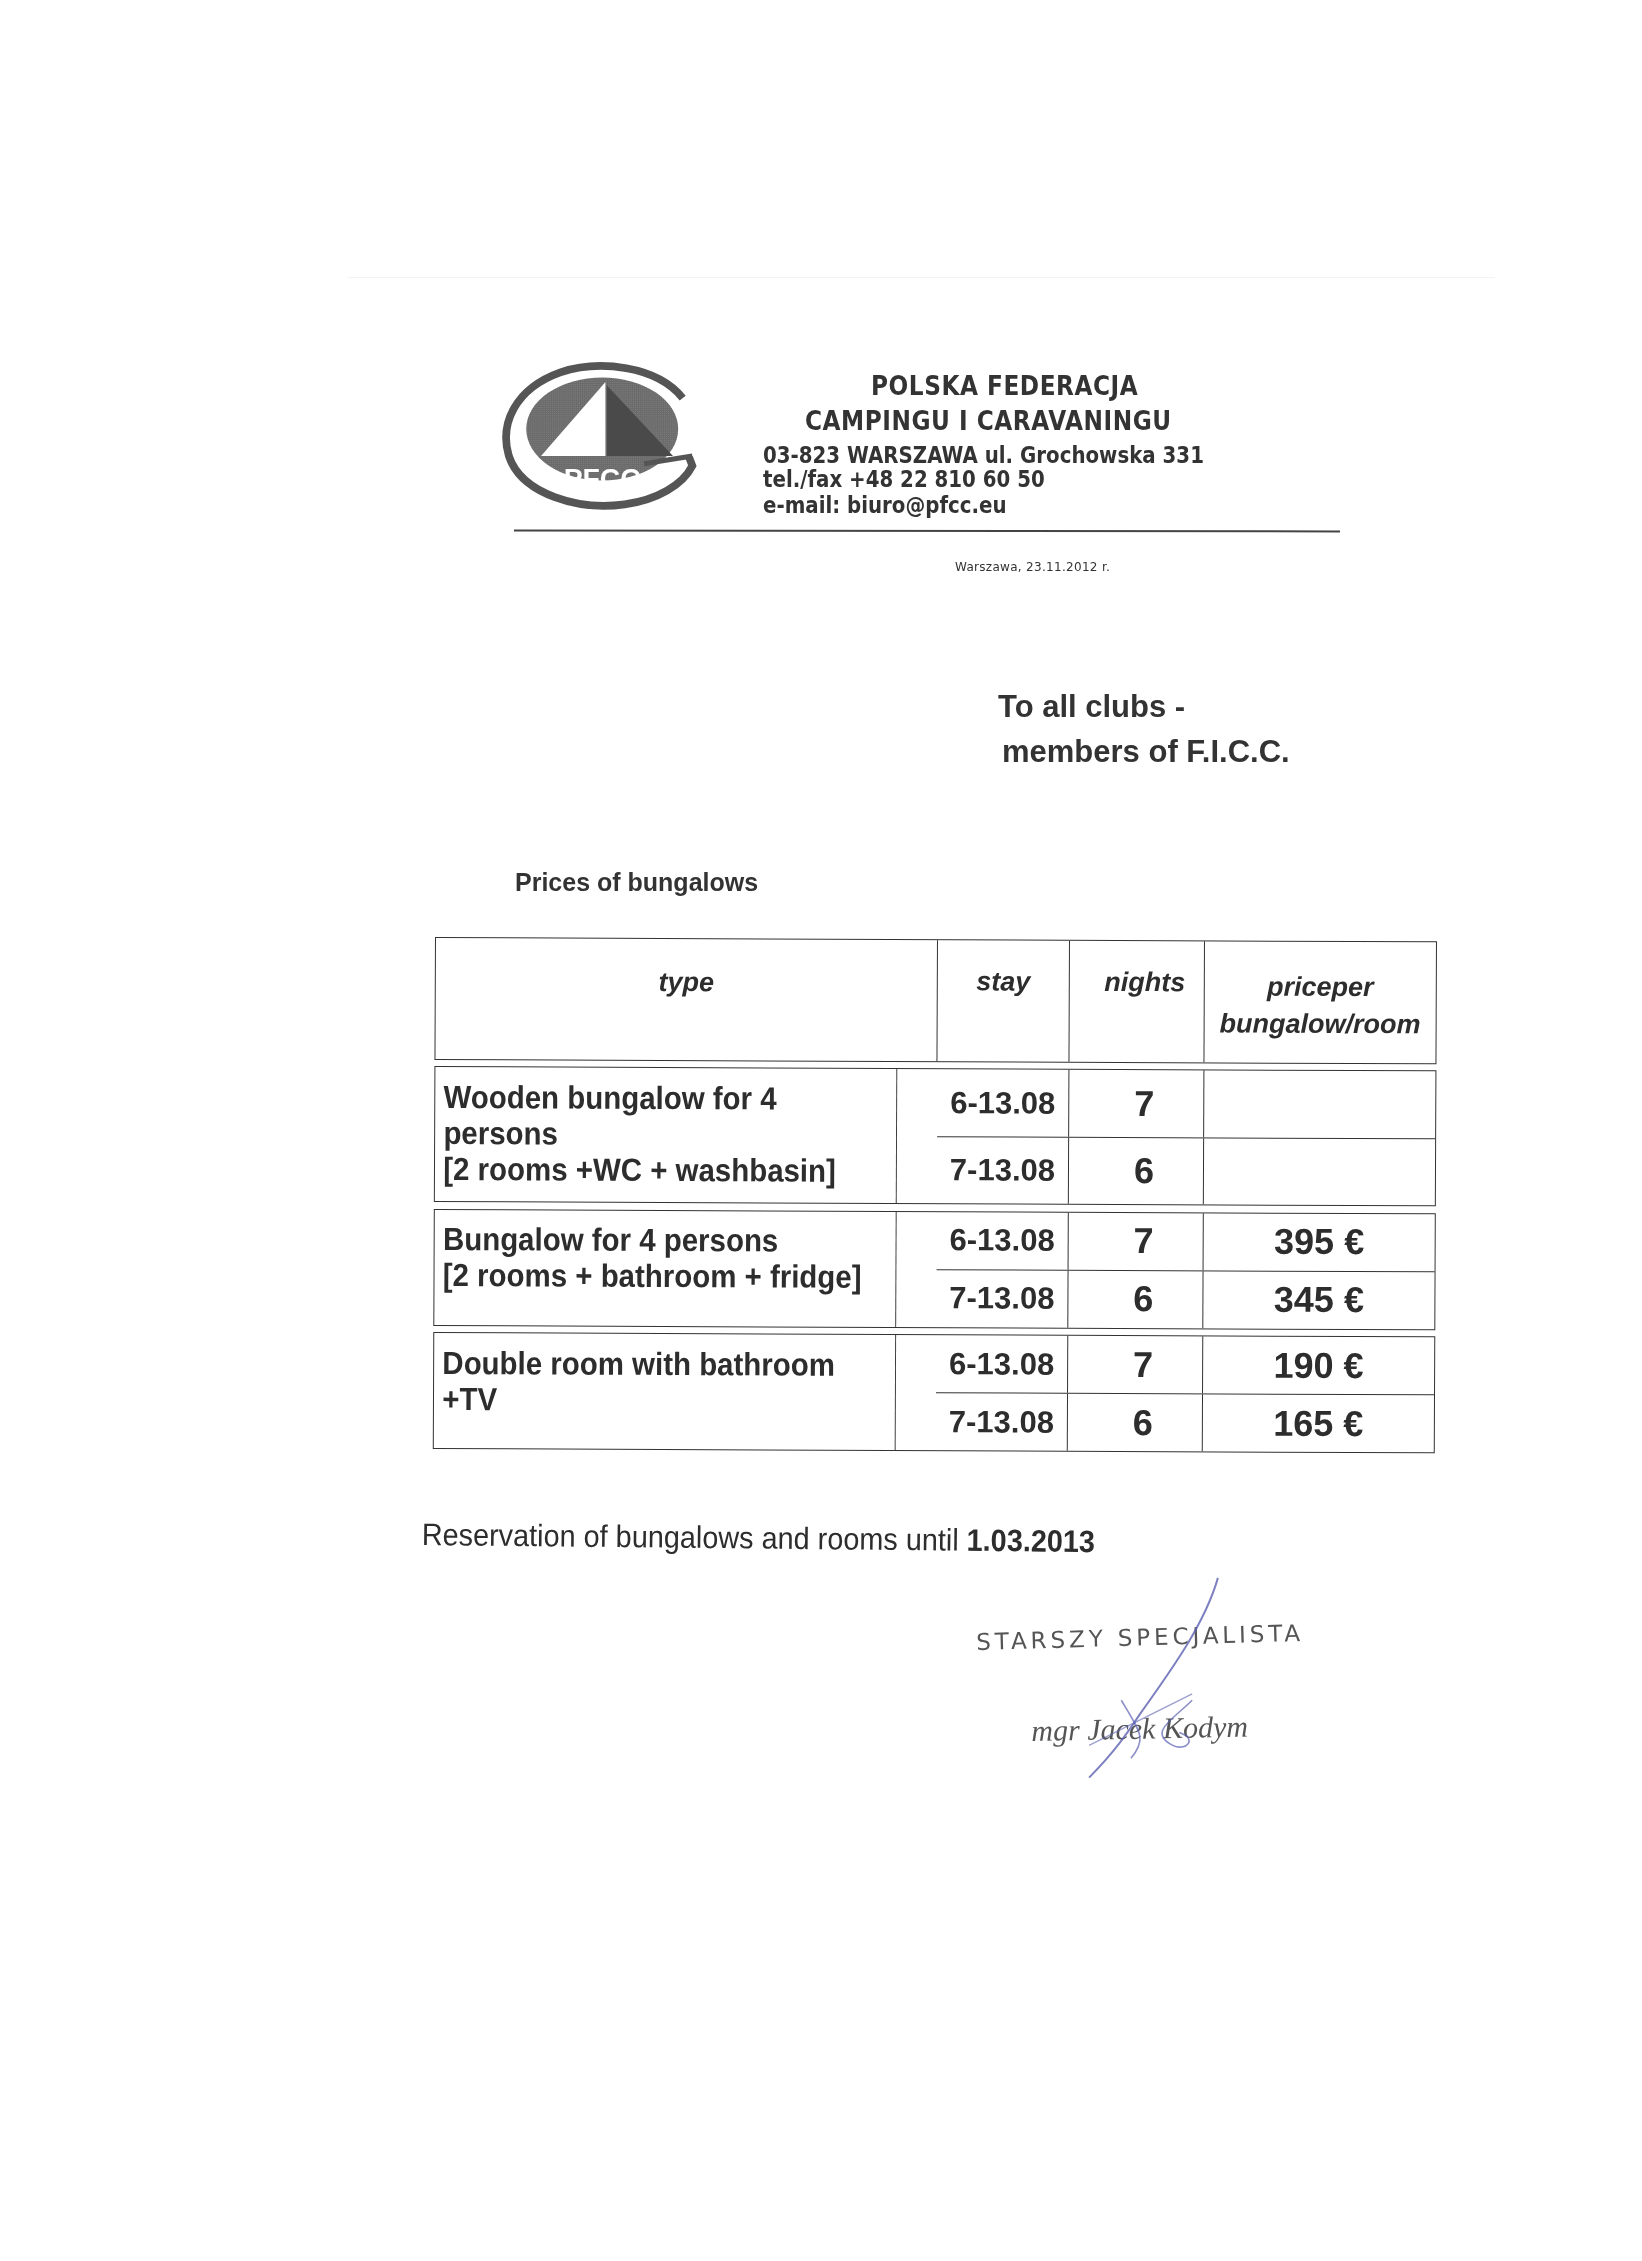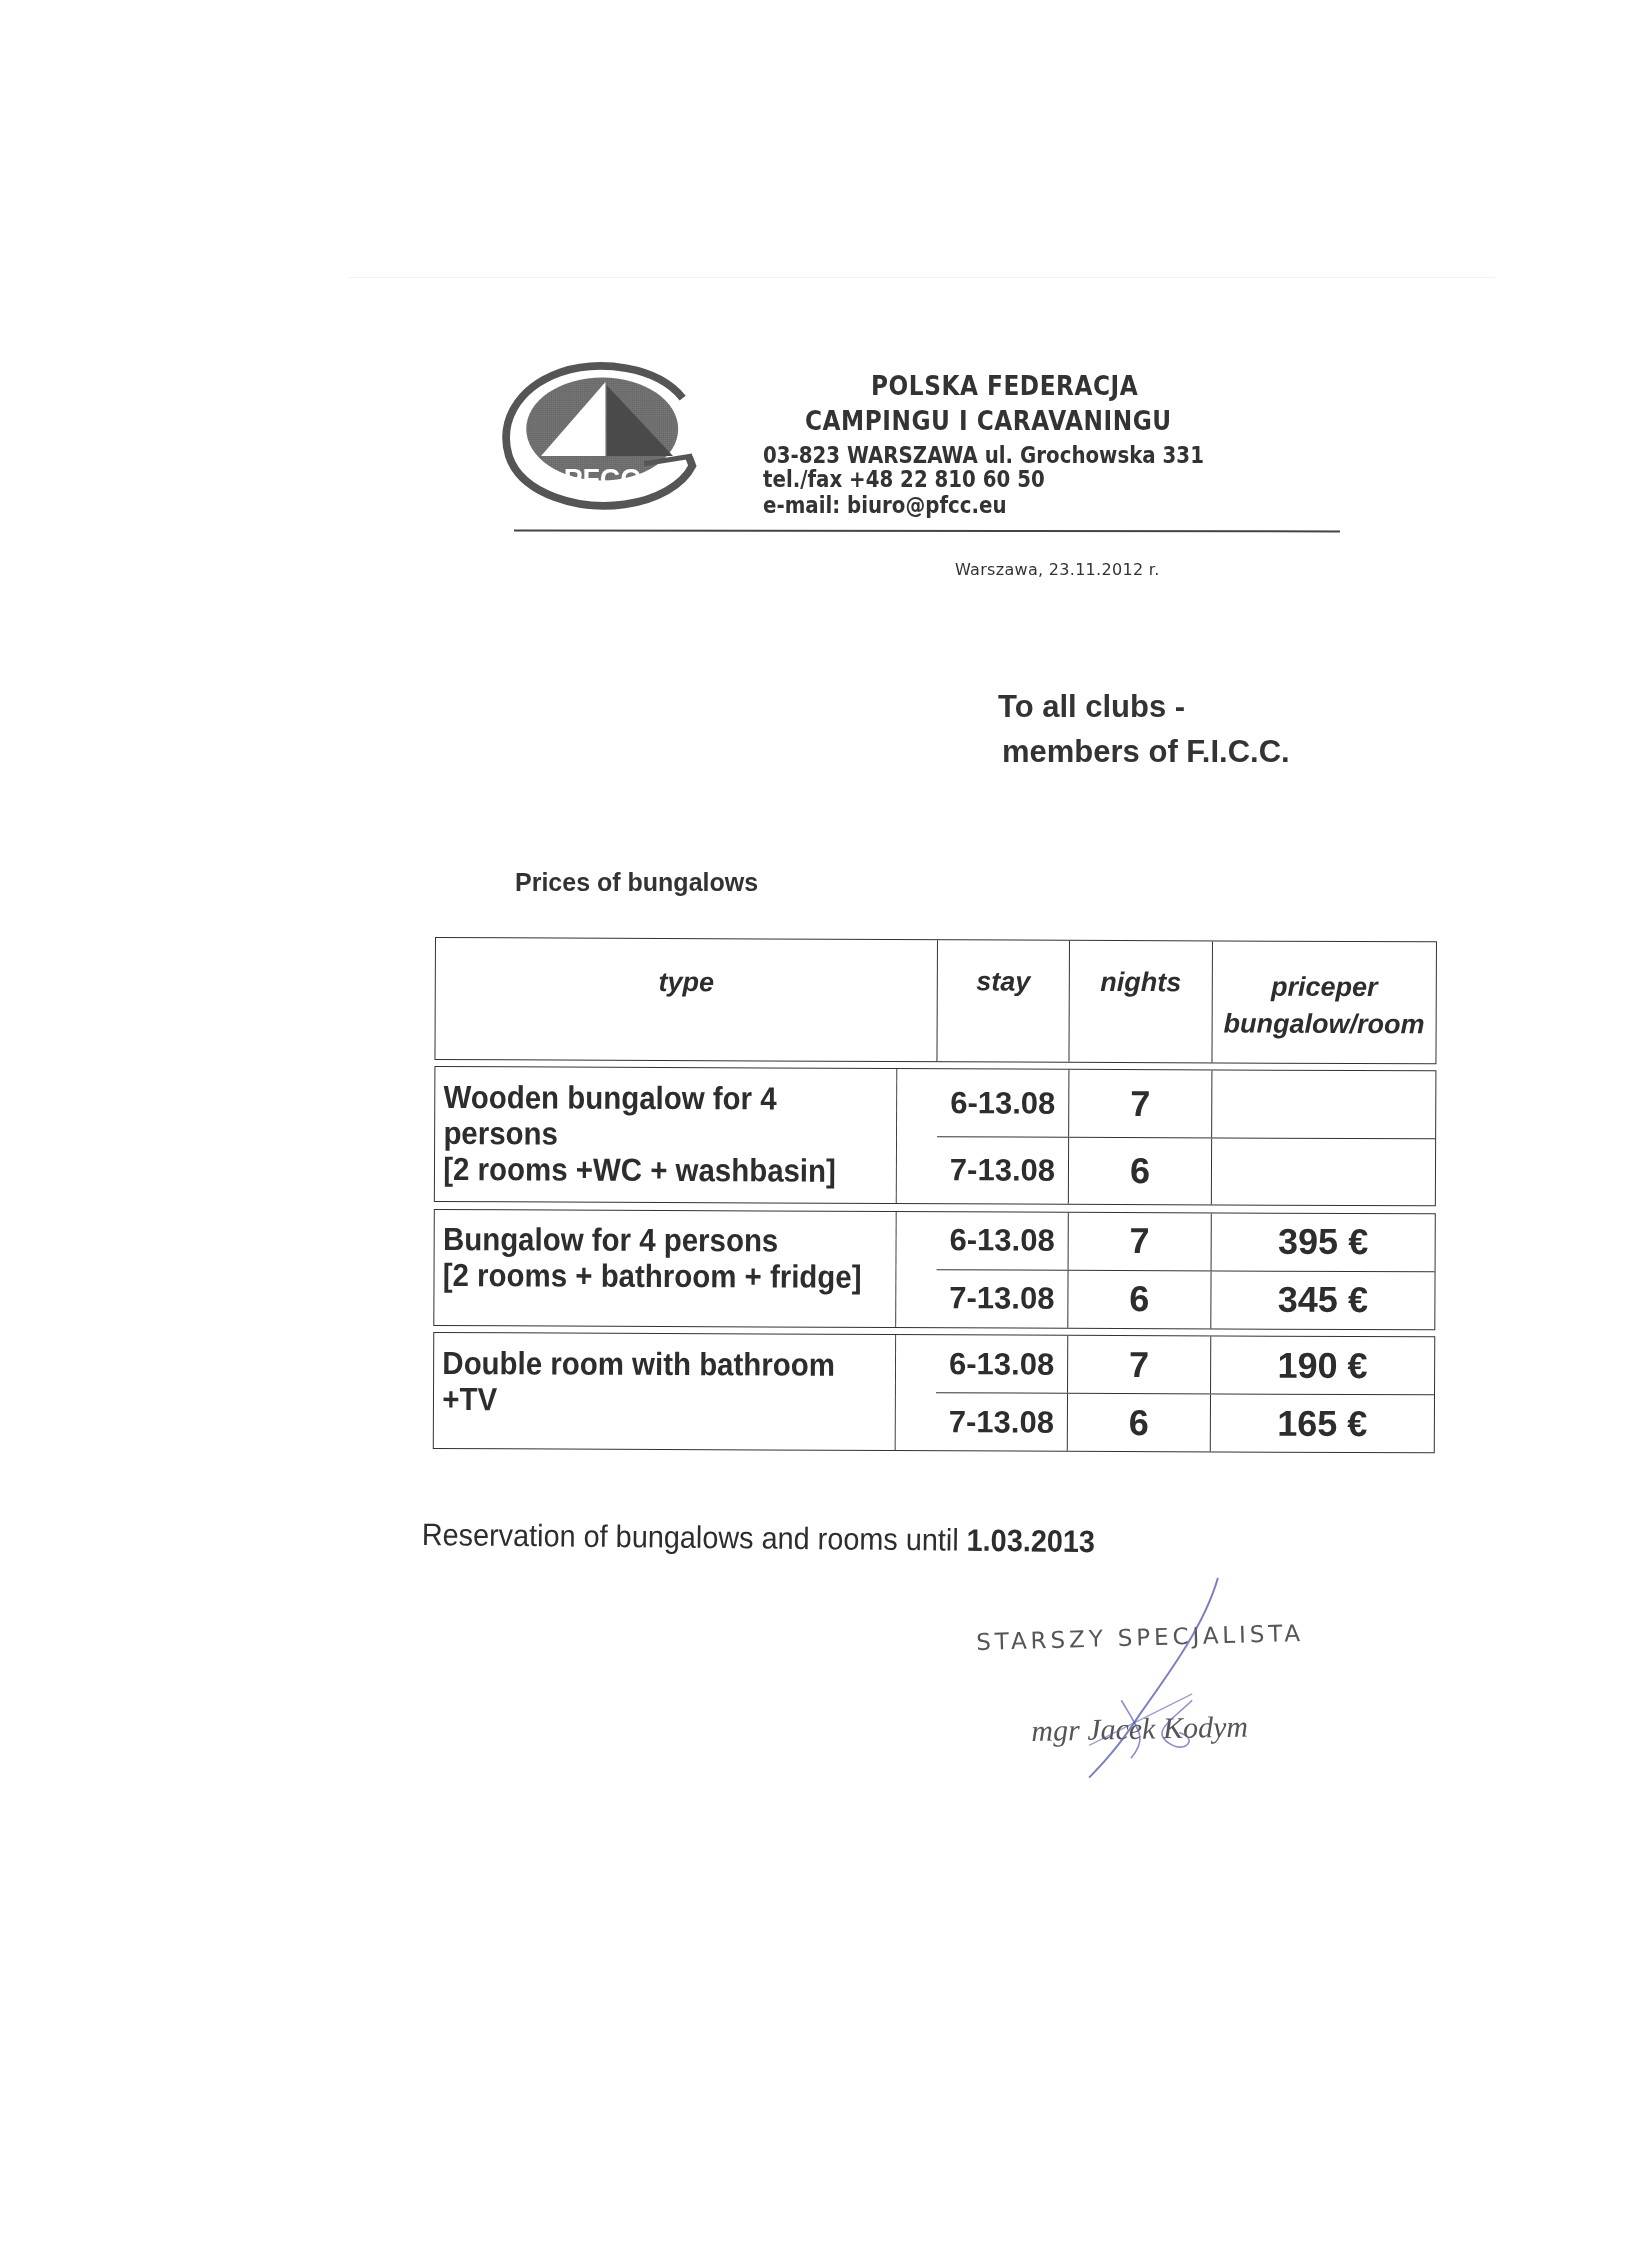--- a/index.html
+++ b/index.html
@@ -4,35 +4,35 @@
 <style>
   html, body { margin: 0; padding: 0; background: #ffffff; }
   body { width: 1643px; height: 2261px; position: relative; overflow: hidden; color: #2b2b2b; }
   .abs { position: absolute; }
 
   
   #logo { left: 496px; top: 353px; width: 206px; height: 161px; }
   .hdr-title { font-family: "DejaVu Sans", sans-serif; font-weight: bold; font-size: 26.4px; letter-spacing: 0.6px; color: #333; white-space: nowrap; transform: scaleX(0.88); transform-origin: left top; }
   .hdr-line { font-family: "DejaVu Sans", sans-serif; font-weight: bold; font-size: 22.5px; color: #333; white-space: nowrap; transform: scaleX(0.88); transform-origin: left top; }
   #hdr-rule { left: 514px; top: 530px; width: 826px; height: 1.9px; background: #444; transform: rotate(0.06deg); }
-  #date { left: 955px; top: 560px; font-family: "DejaVu Sans", sans-serif; font-size: 16px; color: #333; letter-spacing: 0.3px; white-space: nowrap; }
+  #date { left: 955px; top: 560px; font-family: "DejaVu Sans", sans-serif; font-size: 12px; color: #333; letter-spacing: 0.3px; white-space: nowrap; }
   .recip { font-family: "Liberation Sans", sans-serif; font-weight: bold; font-size: 31px; color: #333; white-space: nowrap; margin-left: 28px; }
 
   #prices-title { left: 515px; top: 868px; font-family: "Liberation Sans", sans-serif; font-weight: bold; font-size: 25px; color: #333; white-space: nowrap; }
 
   
   #table-wrap { left: 435px; top: 937px; width: 1002px; transform: rotate(0.25deg); transform-origin: left top; }
   .blk { position: relative; border: 1.9px solid #333; display: flex; margin-bottom: 6.4px; background: #fff; }
   .blk .type { width: 502px; border-right: 1.3px solid #333; box-sizing: border-box; padding: 11.6px 9px; font-family: "Liberation Sans", sans-serif; font-weight: bold; font-size: 32px; line-height: 36px; color: #2d2d2d; transform: scaleX(0.92); transform-origin: left top; }
   .blk .sub { flex: 1; display: flex; flex-direction: column; }
   .sub-row { flex: 1; display: flex; border-bottom: 1.9px solid #333; }
   .sub-row:last-child { border-bottom: none; }
   .cell { box-sizing: border-box; display: flex; align-items: center; justify-content: center; font-family: "Liberation Sans", sans-serif; font-weight: bold; color: #2d2d2d; }
   .c-stay { width: 132px; border-right: 1.3px solid #333; font-size: 31px; }
-  .c-nights { width: 143px; border-right: 1.3px solid #333; font-size: 36px; }
+  .c-nights { width: 119px; border-right: 1.3px solid #333; font-size: 36px; margin-left: 16px; }
   .c-price { flex: 1; font-size: 36px; }
   .hdr-blk { height: 121px; }
   .hdr-blk .type, .hdr-blk .cell { font-style: italic; font-size: 27px; font-weight: bold; }
   .hdr-blk .type { text-align: center; padding-top: 24.5px; transform: none; }
   .hdr-blk .cell { align-items: flex-start; padding-top: 26px; }
   .hdr-blk .c-price { flex-direction: column; align-items: center; padding-top: 6.4px; line-height: 37px; }
   .data-blk { height: 134px; }
   .data-blk.b2 { height: 115px; }
   .data-blk.b3 { height: 115px; }
 

